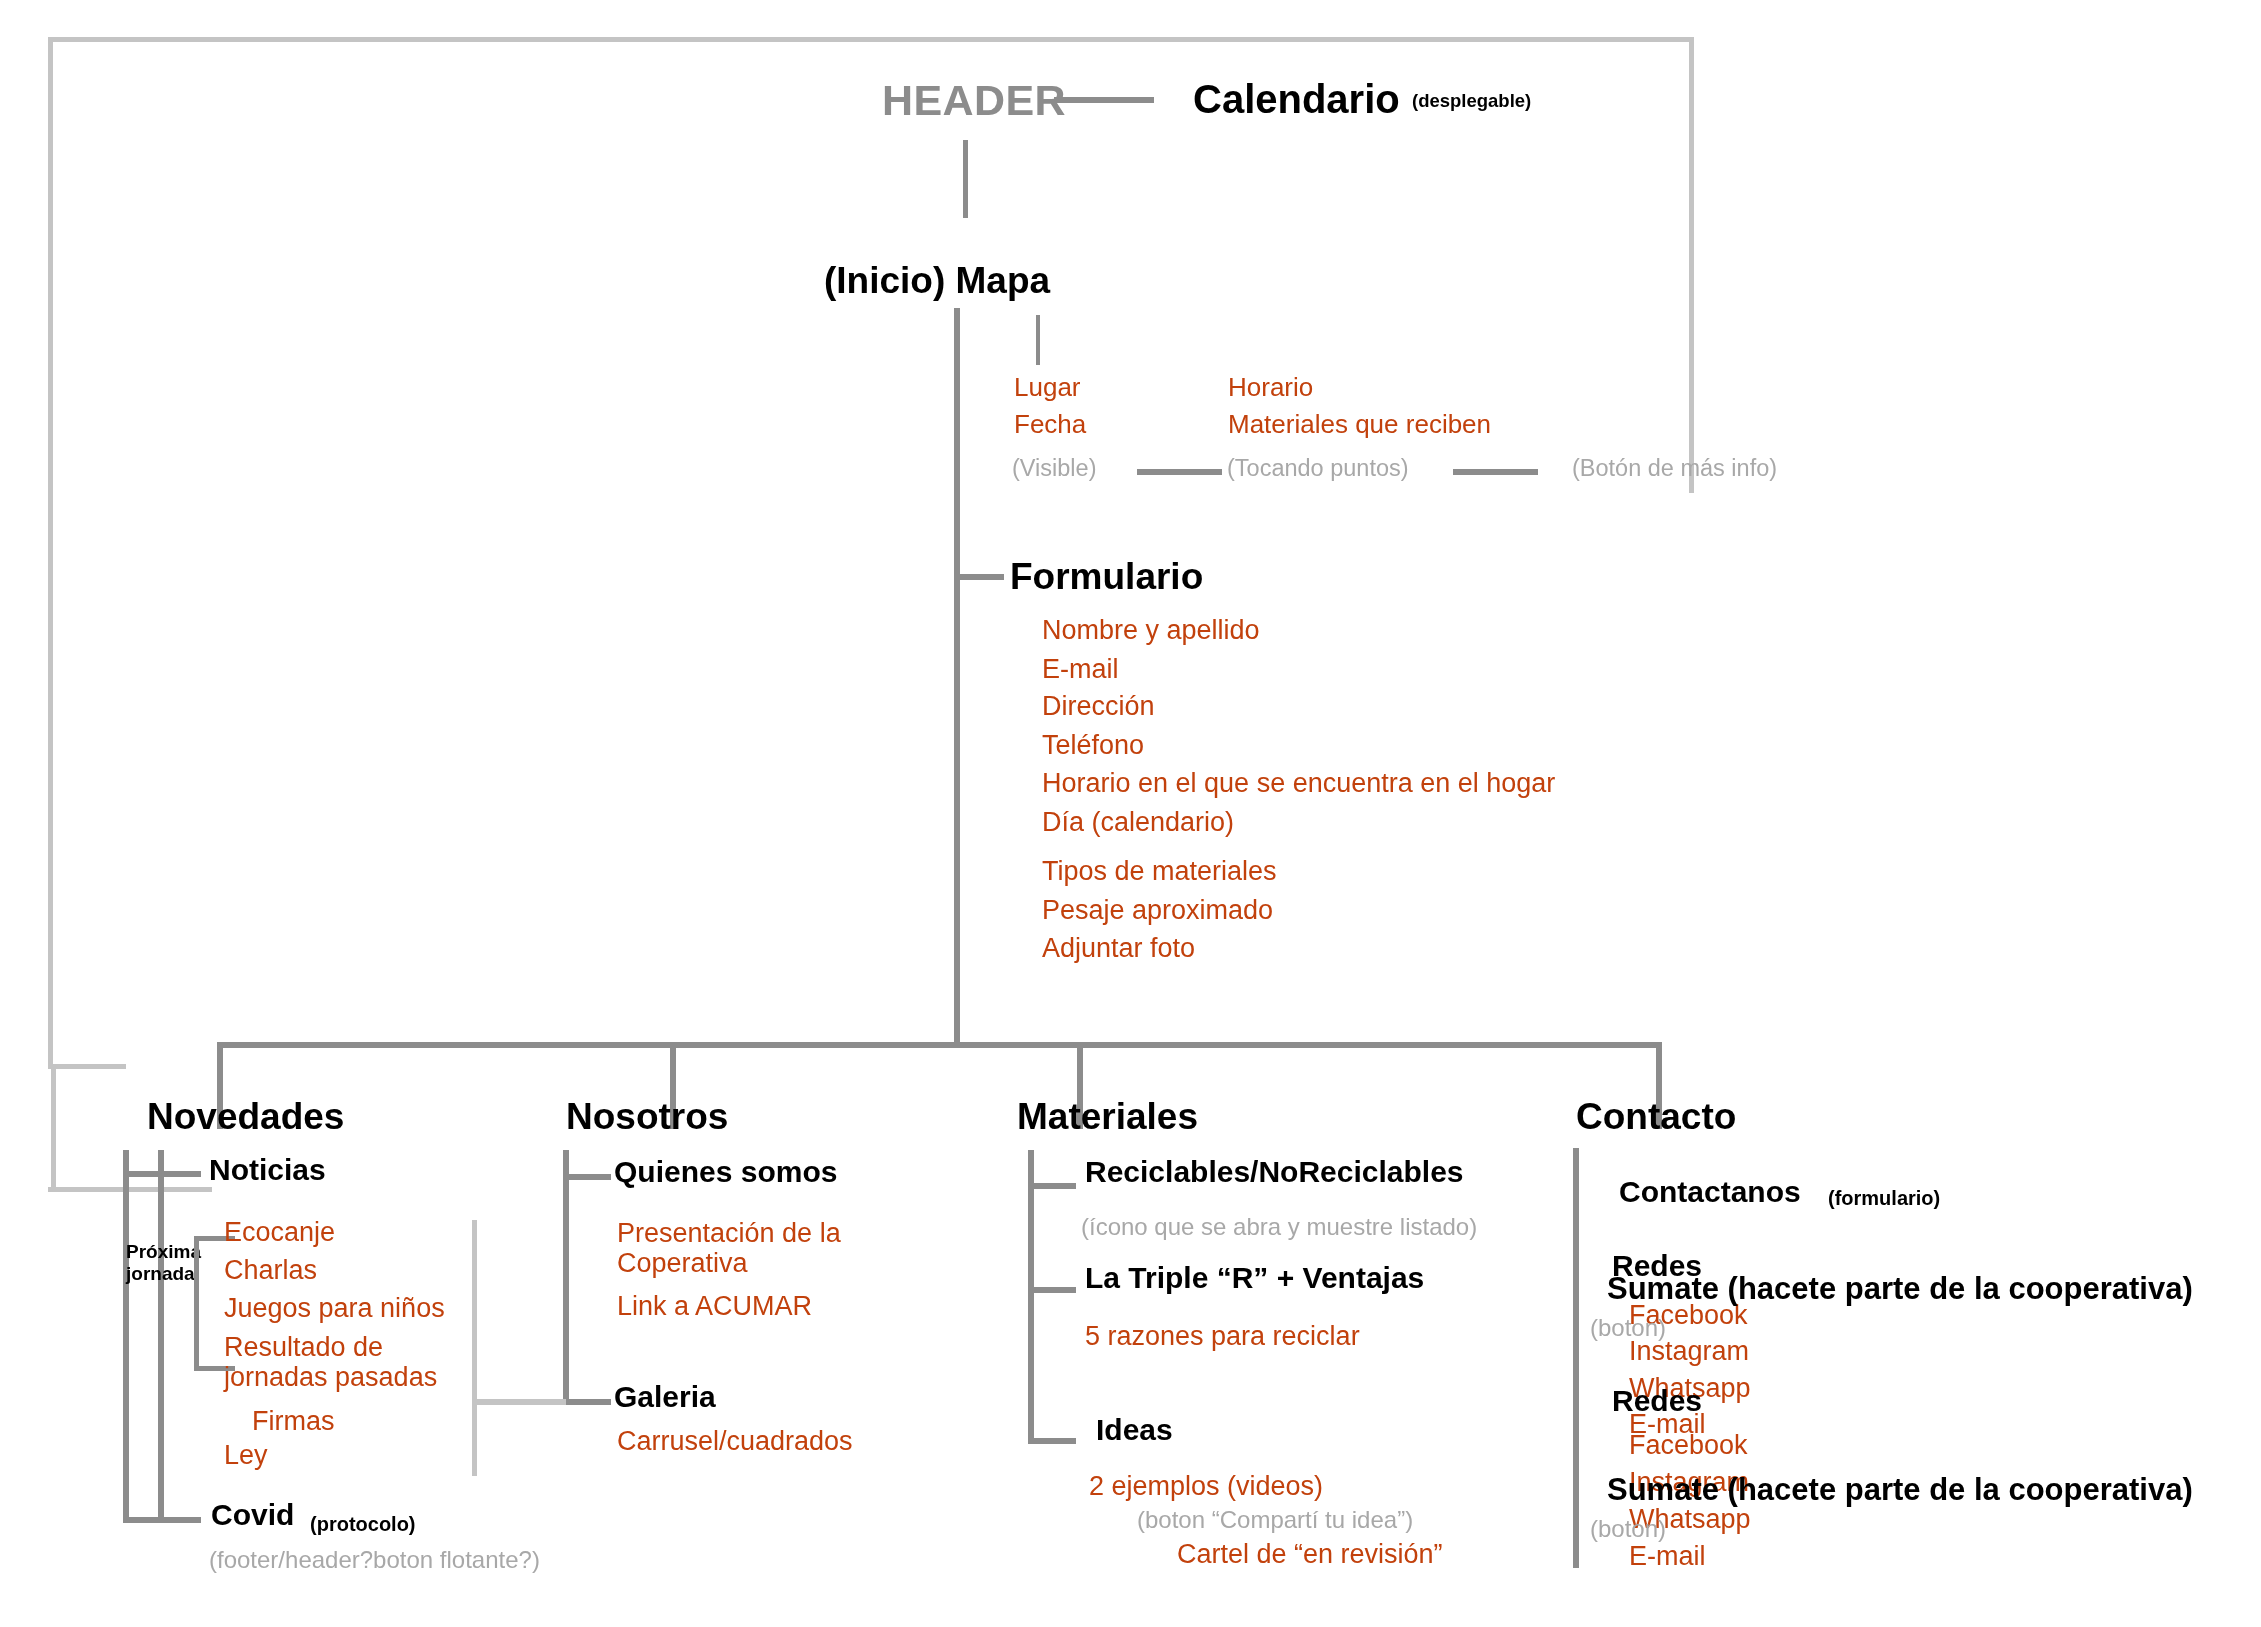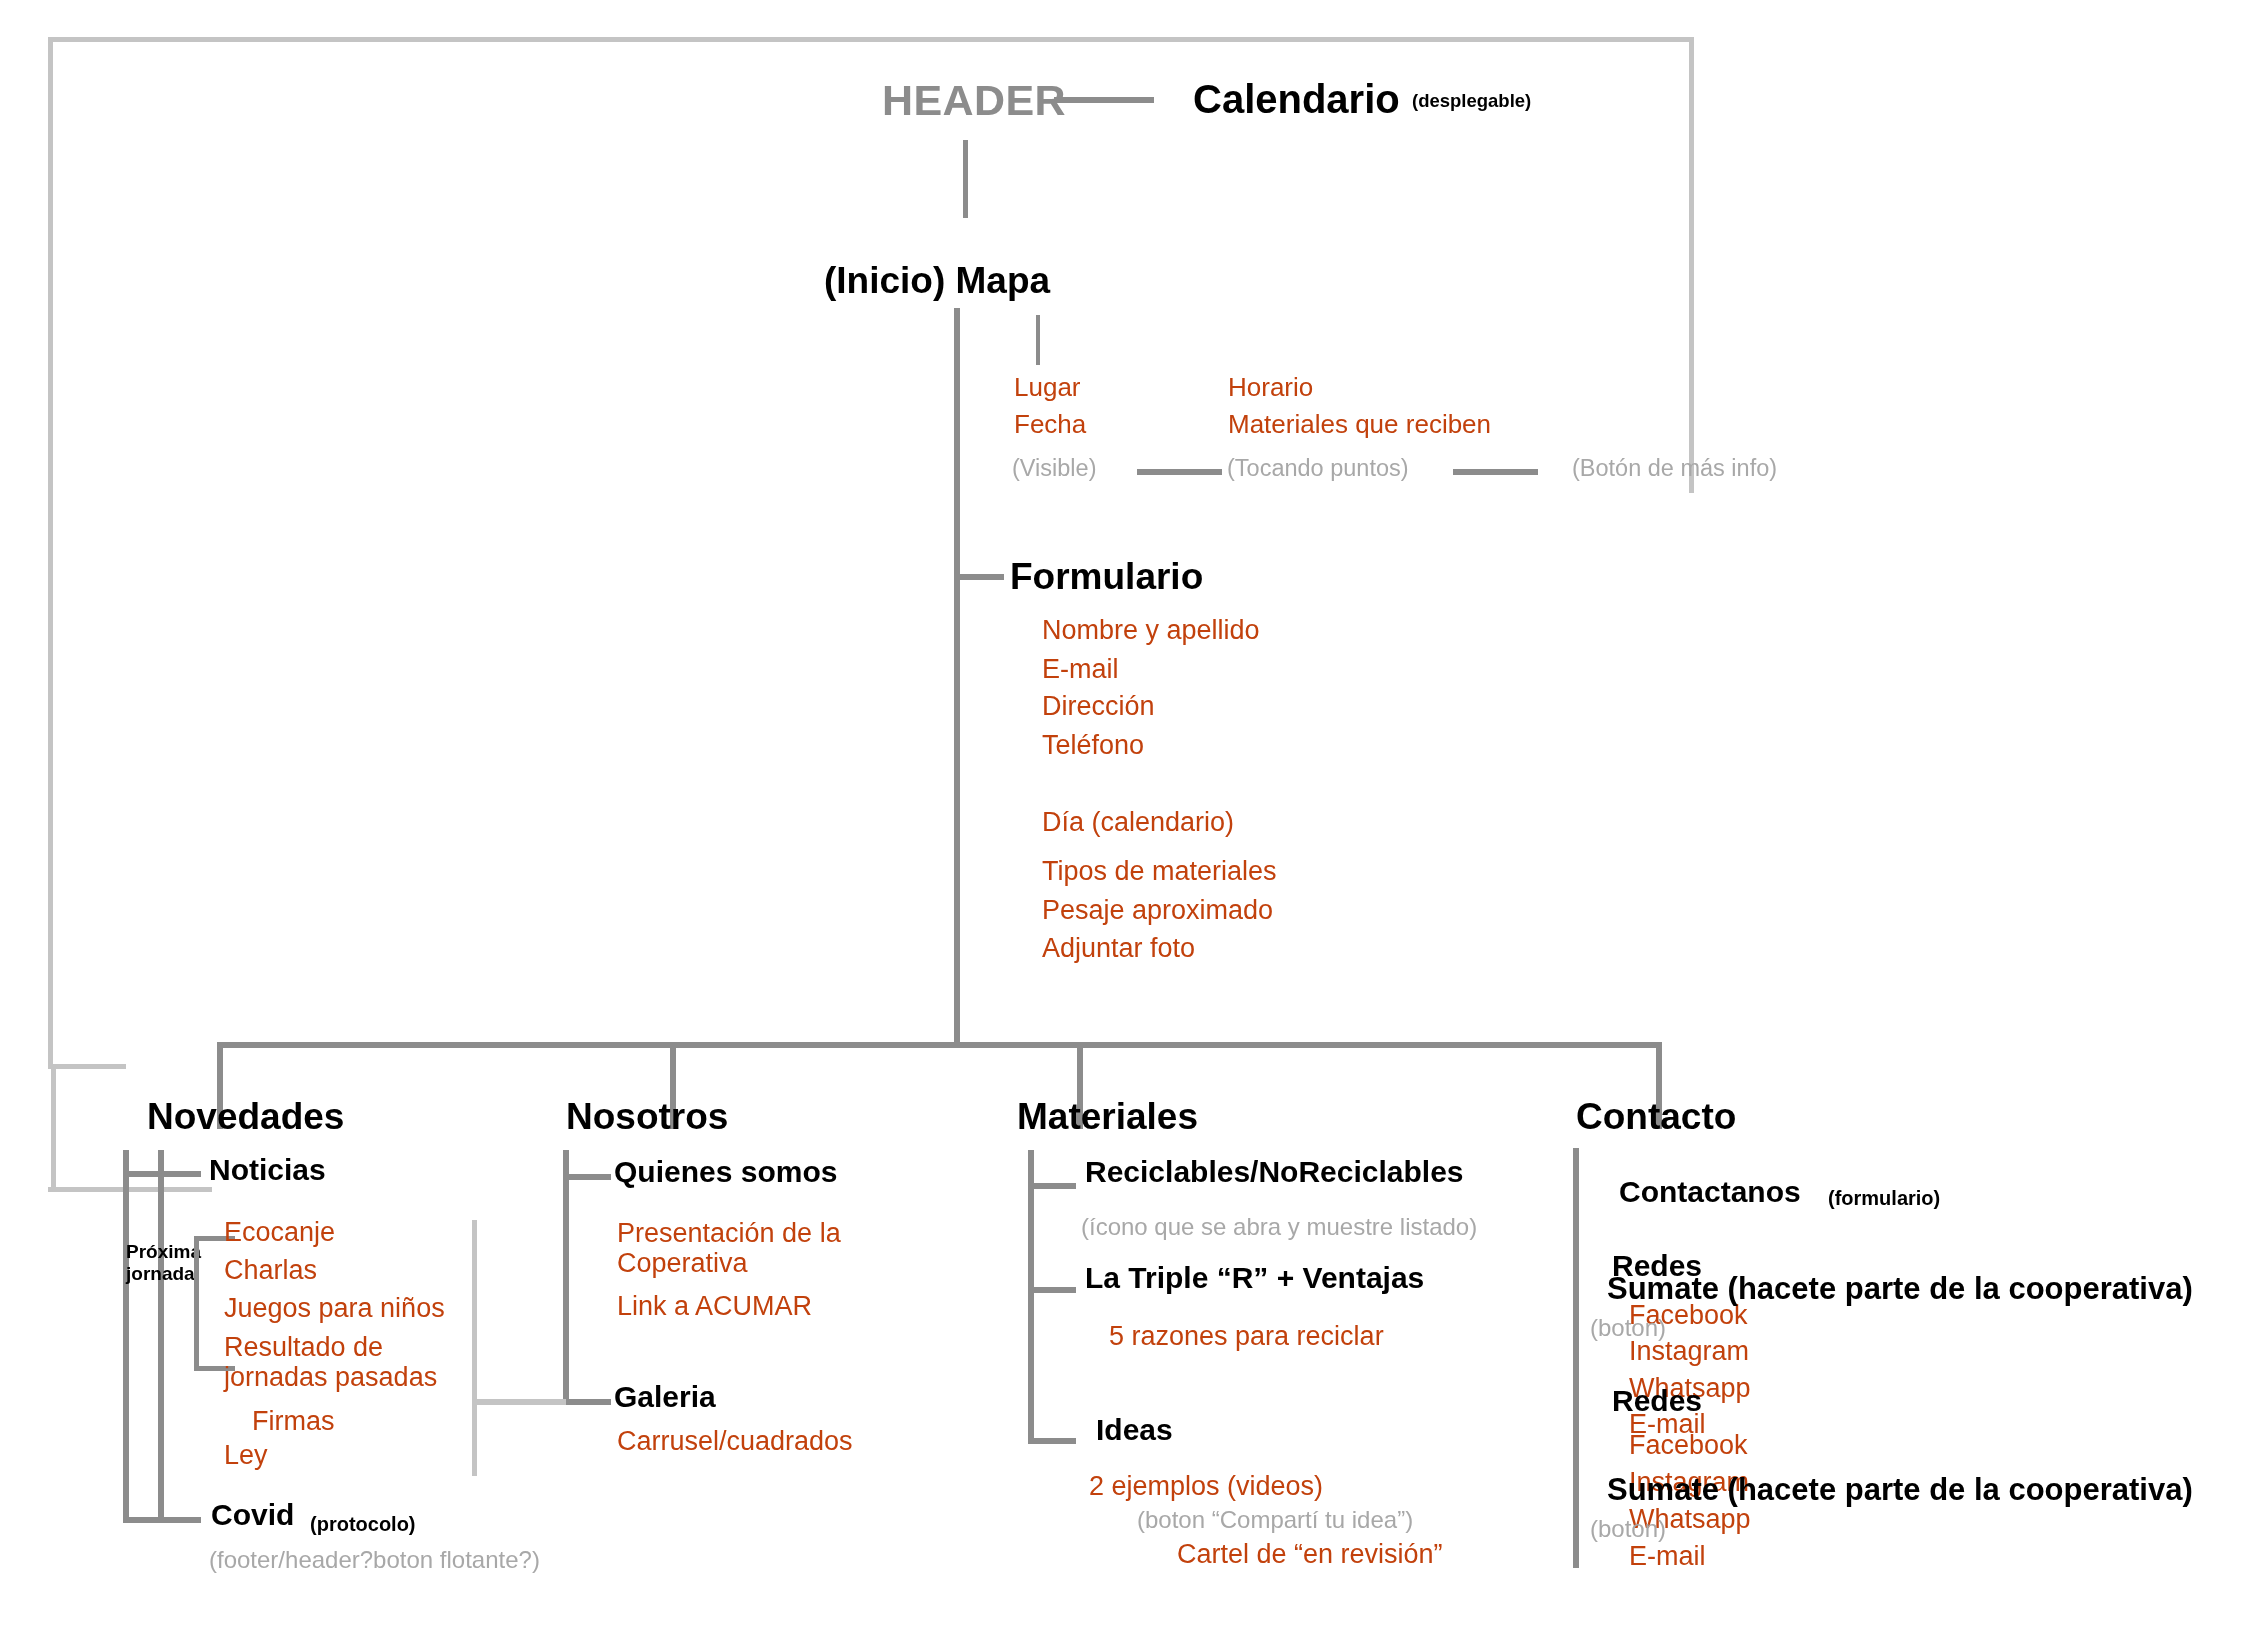--- a/index.html
+++ b/index.html
@@ -74,20 +74,21 @@
   <div class="ln" style="left:1453px;top:469px;width:85px;height:6.4px;"></div>
   <div class="t s-note light" style="left:1572px;top:456px;">(Botón de más info)</div>
 
   <div class="ln" style="left:960px;top:574px;width:44px;height:5.7px;"></div>
   <div class="t s-section bold" style="left:1010px;top:557px;">Formulario</div>
 
   <div class="t s-body mid" style="left:1042px;top:616px;">Nombre y apellido</div>
   <div class="t s-body mid" style="left:1042px;top:655px;">E-mail</div>
   <div class="t s-body mid" style="left:1042px;top:692px;">Dirección</div>
   <div class="t s-body mid" style="left:1042px;top:731px;">Teléfono</div>
+  <div class="t s-body mid" style="left:1042px;top:769px;">Horario en el que se encuentra en el hogar</div>
   <div class="t s-body mid" style="left:1042px;top:808px;">Día (calendario)</div>
 
   <div class="t s-body mid" style="left:1042px;top:857px;">Tipos de materiales</div>
   <div class="t s-body mid" style="left:1042px;top:896px;">Pesaje aproximado</div>
   <div class="t s-body mid" style="left:1042px;top:934px;">Adjuntar foto</div>
 
   <div class="ln" style="left:217px;top:1042px;width:1445px;height:6.4px;"></div>
   <div class="ln" style="left:217px;top:1042px;width:5.7px;height:87px;"></div>
   <div class="ln" style="left:670px;top:1042px;width:5.7px;height:87px;"></div>
   <div class="ln" style="left:1077px;top:1042px;width:5.7px;height:87px;"></div>
@@ -139,21 +140,21 @@
 
   <div class="ln" style="left:1028px;top:1150px;width:5.7px;height:294px;"></div>
   <div class="ln" style="left:1028px;top:1183px;width:48px;height:5.7px;"></div>
   <div class="ln" style="left:1028px;top:1287px;width:48px;height:5.7px;"></div>
   <div class="ln" style="left:1028px;top:1438px;width:48px;height:5.7px;"></div>
 
   <div class="t s-sub2 bold" style="left:1085px;top:1156px;">Reciclables/NoReciclables</div>
   <div class="t s-boton light" style="left:1081px;top:1214px;">(ícono que se abra y muestre listado)</div>
 
   <div class="t s-sub2 bold" style="left:1085px;top:1262px;">La Triple “R” + Ventajas</div>
-  <div class="t s-body mid" style="left:1085px;top:1322px;margin-left:24px;">5 razones para reciclar</div>
+  <div class="t s-body mid" style="left:1085px;top:1322px;">5 razones para reciclar</div>
 
   <div class="t s-sub2 bold" style="left:1096px;top:1414px;">Ideas</div>
   <div class="t s-body mid" style="left:1089px;top:1472px;">2 ejemplos (videos)</div>
   <div class="t s-boton light" style="left:1137px;top:1507px;">(boton “Compartí tu idea”)</div>
   <div class="t s-body mid" style="left:1177px;top:1540px;">Cartel de “en revisión”</div>
 
   <div class="t s-section bold" style="left:1576px;top:1097px;">Contacto</div>
 
   <div class="ln" style="left:1573px;top:1148px;width:5.7px;height:420px;"></div>
 

